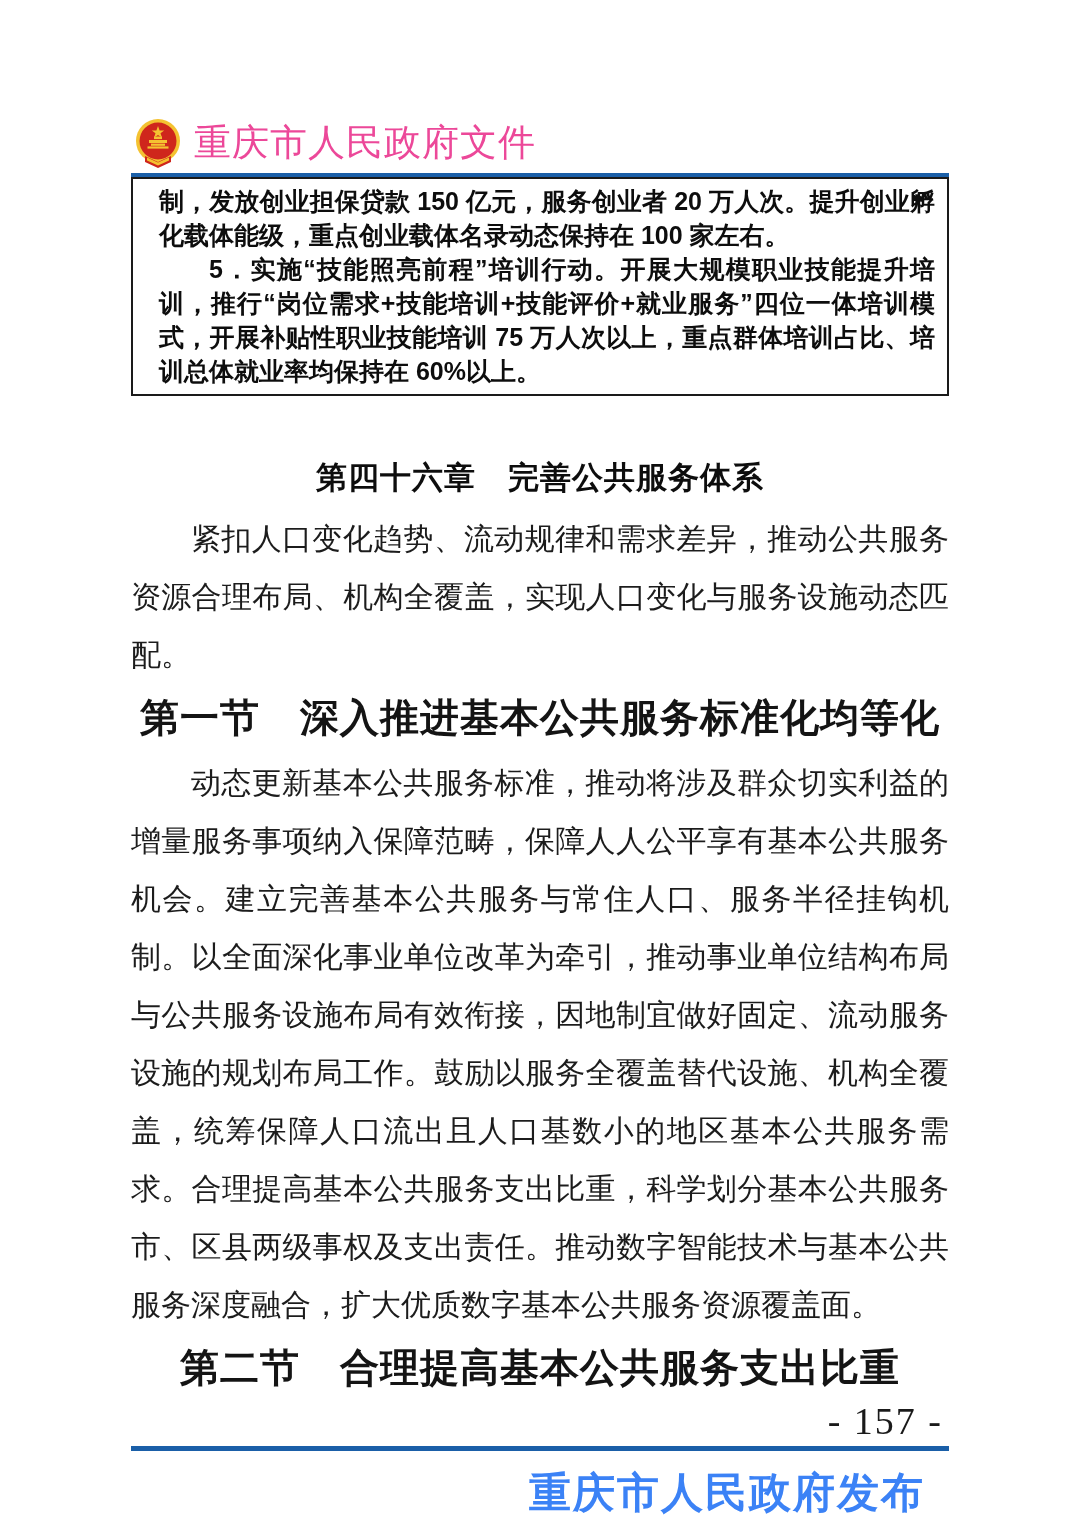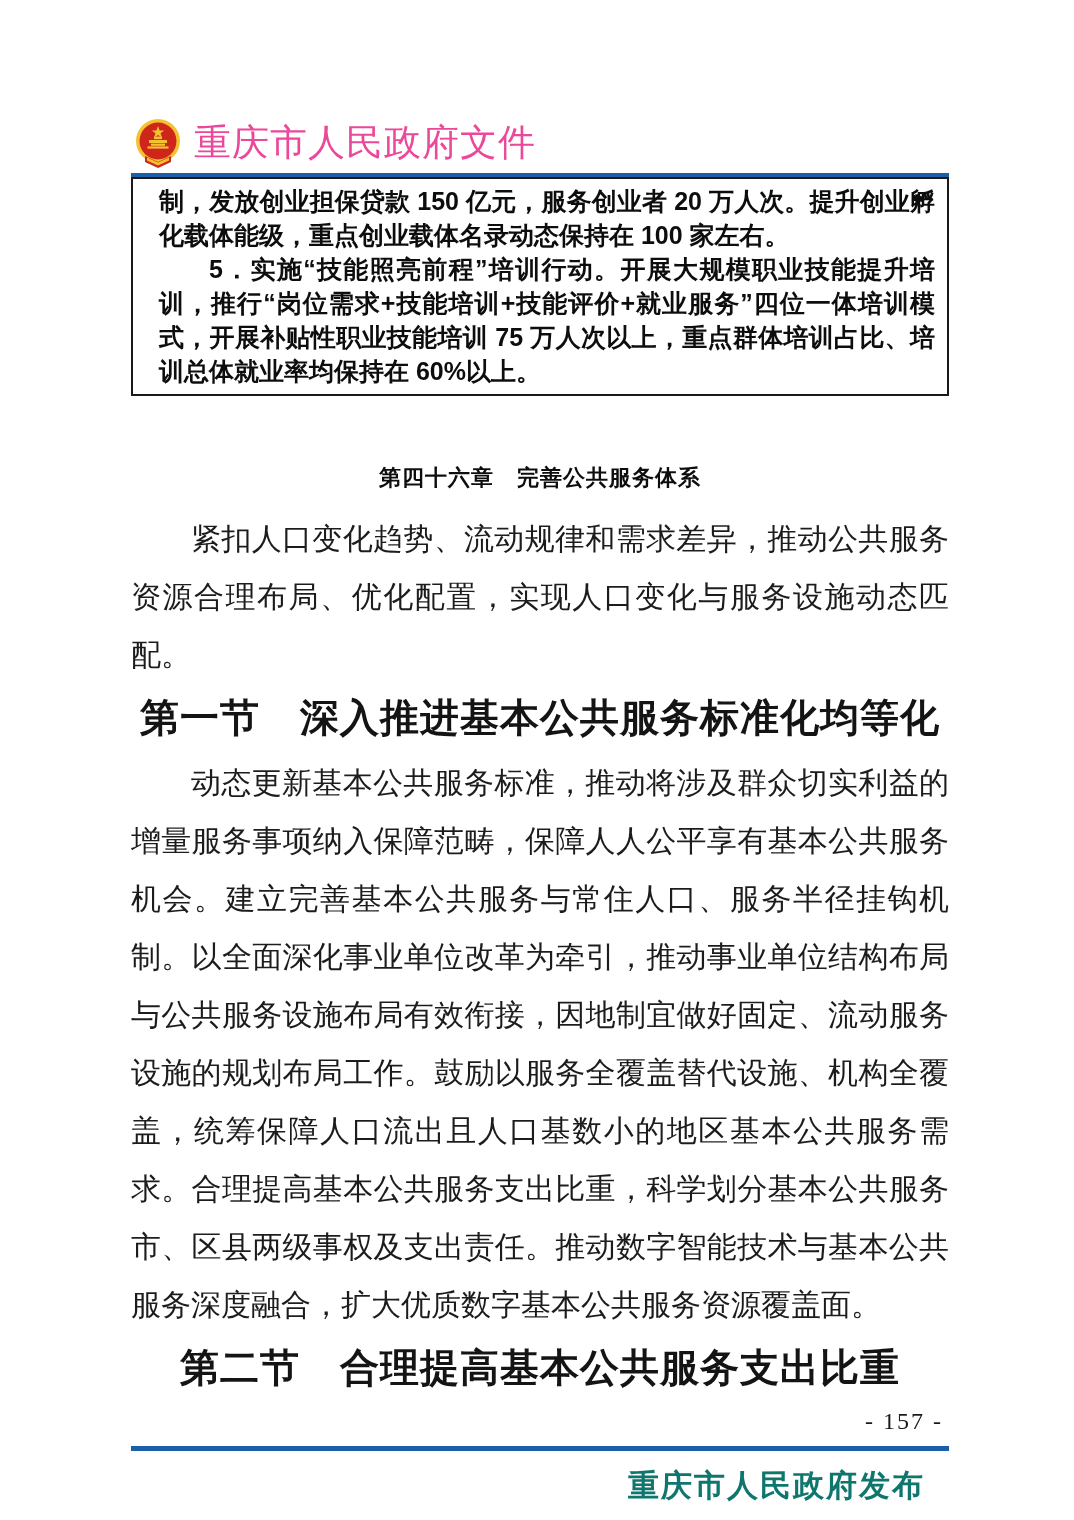--- a/index.html
+++ b/index.html
@@ -53,21 +53,21 @@
     line-height: 34px;
     text-align: justify;
     color: #0d0d0d;
   }
   .excerpt-box p.indent { text-indent: 2em; }
   
   .chapter-title {
     margin: 62px 0 0 0;
     font-family: "Liberation Sans", sans-serif;
     font-weight: bold;
-    font-size: 22px;
+    font-size: 31px;
     line-height: 40px;
     text-align: center;
     color: #0d0d0d;
     letter-spacing: 1px;
   }
   
   .body-para {
     margin: 12px 0 0 0;
     font-size: 30px;
     line-height: 58px;
@@ -84,33 +84,33 @@
     line-height: 48px;
     text-align: center;
     color: #141414;
     letter-spacing: 1px;
   }
   
   .page-number {
     margin-top: 12px;
     text-align: right;
     padding-right: 6px;
-    font-size: 24px;
+    font-size: 38px;
     line-height: 34px;
     color: #1a1a1a;
     letter-spacing: 2px;
   }
   .footer {
     margin-top: 14px;
     text-align: right;
     padding-right: 24px;
     font-family: "Liberation Serif", serif;
     font-weight: bold;
-    font-size: 31px;
-    color: #0f766e;
+    font-size: 42px;
+    color: #3b82f6;
     letter-spacing: 2px;
   }
 </style>
 </head>
 <body>
 
 <div class="page">
   <div class="content">
 
     <div class="header">
@@ -132,21 +132,21 @@
 
     <div class="rule rule-top"></div>
 
     <div class="excerpt-box">
       <p>制，发放创业担保贷款 150 亿元，服务创业者 20 万人次。提升创业孵化载体能级，重点创业载体名录动态保持在 100 家左右。</p>
       <p class="indent">5．实施“技能照亮前程”培训行动。开展大规模职业技能提升培训，推行“岗位需求+技能培训+技能评价+就业服务”四位一体培训模式，开展补贴性职业技能培训 75 万人次以上，重点群体培训占比、培训总体就业率均保持在 60%以上。</p>
     </div>
 
     <h1 class="chapter-title">第四十六章　完善公共服务体系</h1>
 
-    <p class="body-para">紧扣人口变化趋势、流动规律和需求差异，推动公共服务资源合理布局、优化配置，实现人口变化与服务设施动态匹配。</p>
+    <p class="body-para">紧扣人口变化趋势、流动规律和需求差异，推动公共服务资源合理布局、机构全覆盖，实现人口变化与服务设施动态匹配。</p>
 
     <h2 class="section-title">第一节　深入推进基本公共服务标准化均等化</h2>
 
     <p class="body-para">动态更新基本公共服务标准，推动将涉及群众切实利益的增量服务事项纳入保障范畴，保障人人公平享有基本公共服务机会。建立完善基本公共服务与常住人口、服务半径挂钩机制。以全面深化事业单位改革为牵引，推动事业单位结构布局与公共服务设施布局有效衔接，因地制宜做好固定、流动服务设施的规划布局工作。鼓励以服务全覆盖替代设施、机构全覆盖，统筹保障人口流出且人口基数小的地区基本公共服务需求。合理提高基本公共服务支出比重，科学划分基本公共服务市、区县两级事权及支出责任。推动数字智能技术与基本公共服务深度融合，扩大优质数字基本公共服务资源覆盖面。</p>
 
     <h2 class="section-title">第二节　合理提高基本公共服务支出比重</h2>
 
     <div class="page-number">- 157 -</div>
 
     <div class="rule rule-bottom"></div>

